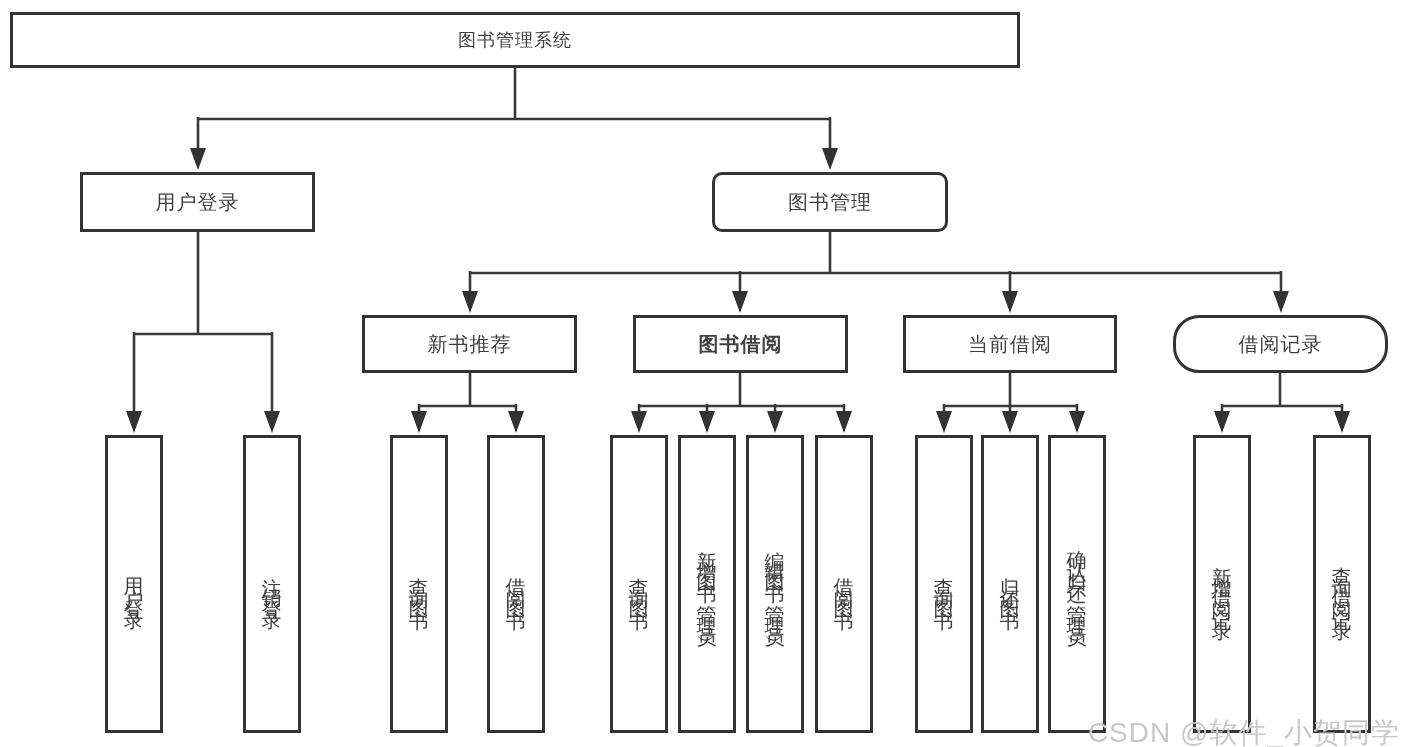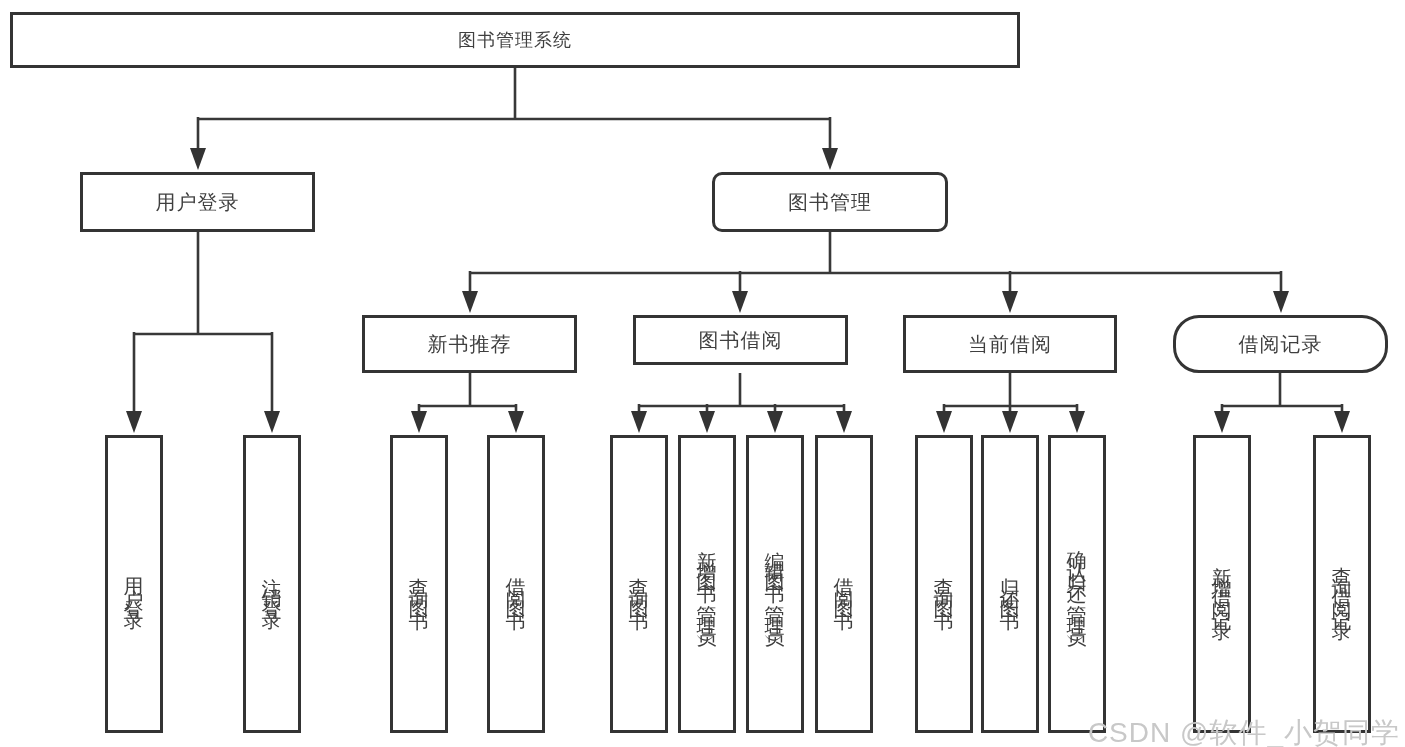--- a/index.html
+++ b/index.html
@@ -108,21 +108,21 @@
       <polygon points="1334,411 1350,411 1342,433"></polygon>
     </g>
   </svg>
 
   <div class="node h root-box" style="left:10px; top:12px; width:1010px; height:56px;">图书管理系统</div>
 
   <div class="node h" style="left:80px; top:172px; width:235px; height:60px;">用户登录</div>
   <div class="node h" style="left:712px; top:172px; width:236px; height:60px;border-radius:10px;">图书管理</div>
 
   <div class="node h" style="left:362px; top:315px; width:215px; height:58px;text-align:center;">新书推荐</div>
-  <div class="node h" style="left:633px; top:315px; width:215px; height:50px;">图书借阅</div>
+  <div class="node h" style="left:633px; top:315px; width:215px; height:58px;font-weight:bold;">图书借阅</div>
   <div class="node h" style="left:903px; top:315px; width:214px; height:58px;">当前借阅</div>
   <div class="node h" style="left:1173px; top:315px; width:215px; height:58px;border-radius:26px;">借阅记录</div>
 
   <div class="node v" style="left:105px; top:435px; width:58px; height:298px;">用户登录</div>
   <div class="node v" style="left:243px; top:435px; width:58px; height:298px;">注销登录</div>
 
   <div class="node v" style="left:390px; top:435px; width:58px; height:298px;">查询图书</div>
   <div class="node v" style="left:487px; top:435px; width:58px; height:298px;">借阅图书</div>
 
   <div class="node v" style="left:610px; top:435px; width:58px; height:298px;">查询图书</div>

